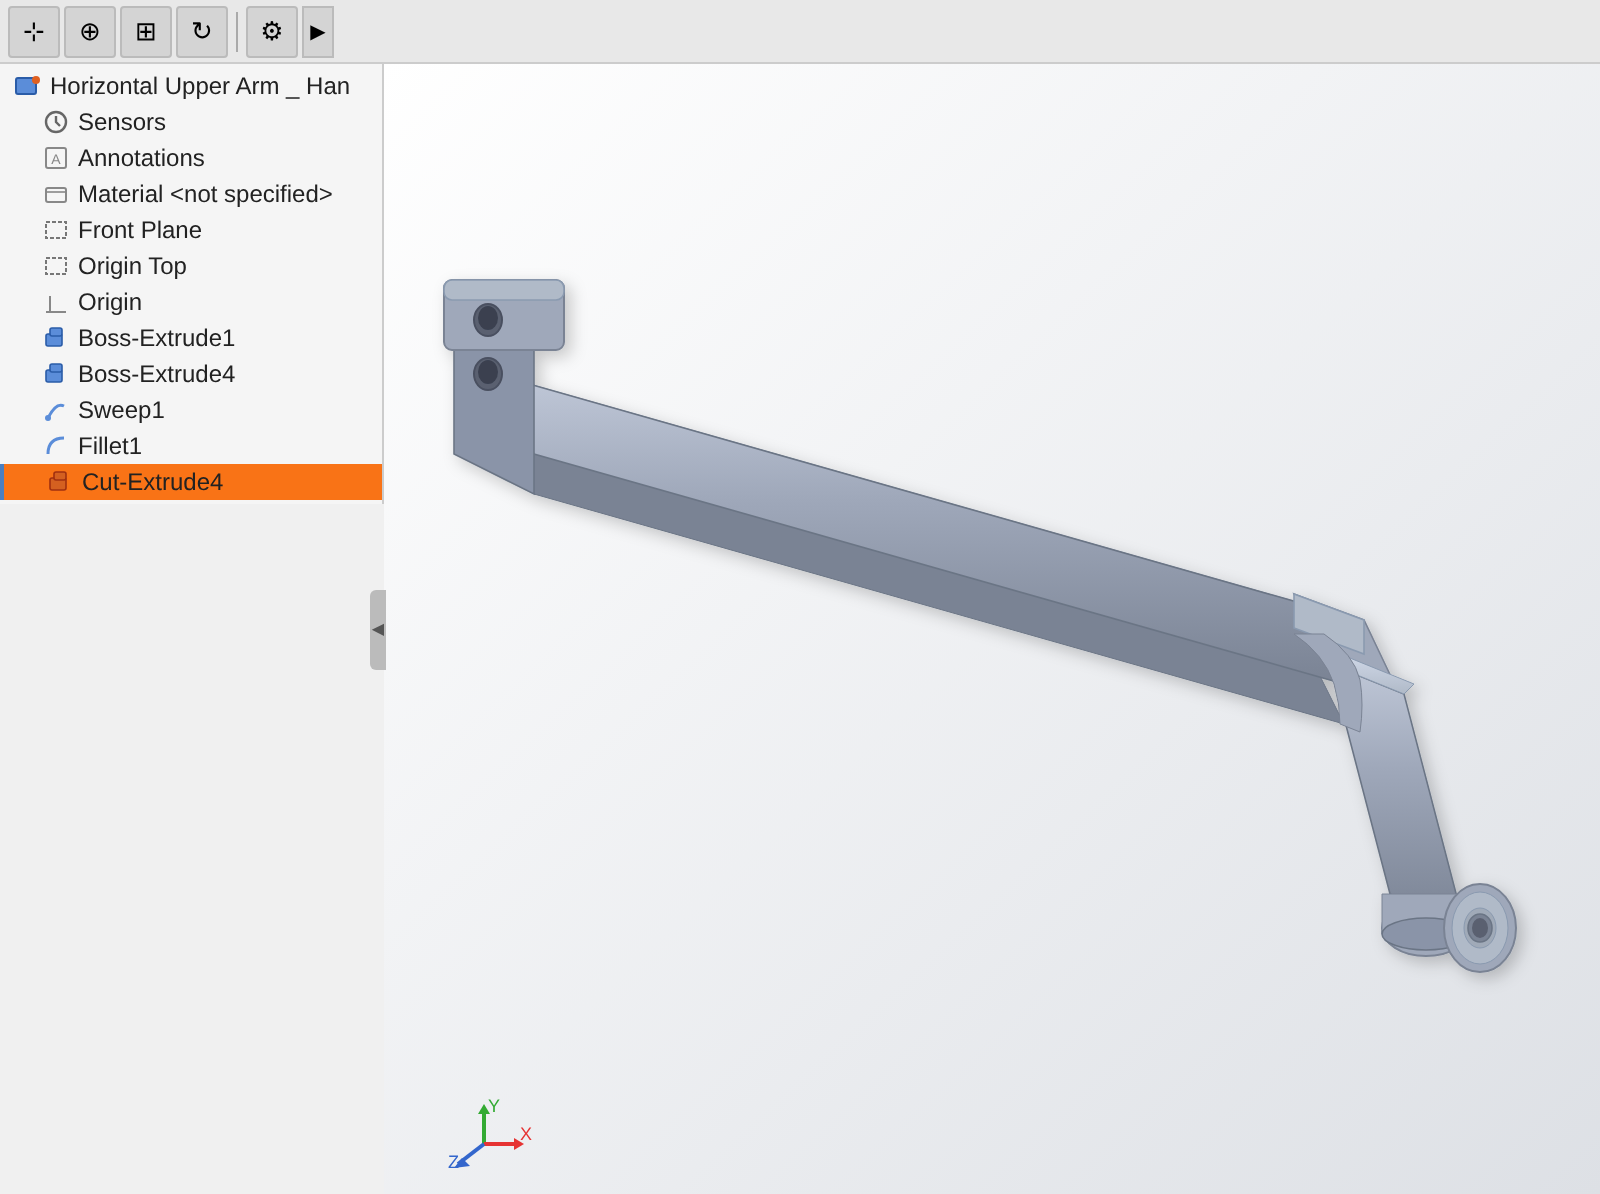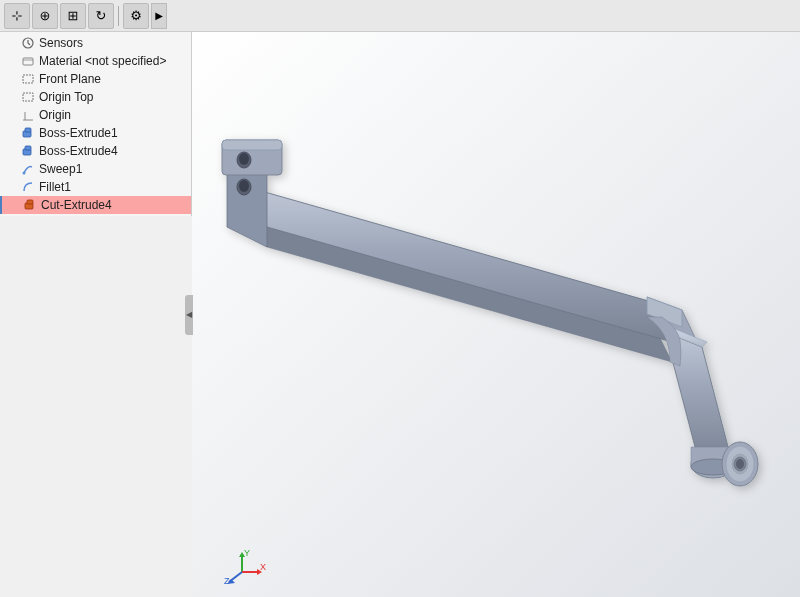--- a/index.html
+++ b/index.html
@@ -82,21 +82,21 @@
     .tree-item {
       display: flex;
       align-items: center;
       padding: 1px 4px 1px 6px;
       cursor: pointer;
       white-space: nowrap;
       font-size: 12px;
       color: #222;
       height: 18px;
     }
-    .tree-item.highlighted { background: #fca5a5; border-left: 2px solid #4a7fc1; }
+    .tree-item.highlighted { background: #f97316; border-left: 2px solid #4a7fc1; }
 
     .tree-icon {
       width: 16px;
       height: 16px;
       margin-right: 3px;
       display: flex;
       align-items: center;
       justify-content: center;
       flex-shrink: 0;
       font-size: 11px;
@@ -176,32 +176,50 @@
     <span>▶</span>
   </div>
 </div>
 
 <div class="main">
 
   <div class="left-panel-wrapper">
     <div class="left-panel">
       <div class="feature-tree">
 
+        <div class="tree-item">
+          <span class="tree-icon">
+            <svg width="14" height="14" viewBox="0 0 14 14">
+                <rect x="1" y="3" width="10" height="8" rx="1" fill="#5b8dd9" stroke="#2a5ca8" stroke-width="1"></rect>
+                <circle cx="11" cy="4" r="2" fill="#e06020"></circle>
+              </svg>
+          </span>
+          <span class="tree-label">Horizontal Upper Arm _ Han</span>
+        </div>
 
         <div class="tree-item indent-1">
           <span class="tree-icon">
             <svg width="14" height="14" viewBox="0 0 14 14">
                 <circle cx="7" cy="7" r="5" fill="none" stroke="#666" stroke-width="1.2"></circle>
                 <polyline points="7,4 7,7 9,9" stroke="#666" stroke-width="1.2" fill="none"></polyline>
               </svg>
           </span>
           <span class="tree-label">Sensors</span>
         </div>
 
 
+        <div class="tree-item indent-1">
+          <span class="tree-icon">
+            <svg width="14" height="14" viewBox="0 0 14 14">
+                <rect x="2" y="2" width="10" height="10" rx="1" fill="none" stroke="#888" stroke-width="1"></rect>
+                <text x="7" y="10" text-anchor="middle" font-size="7" fill="#888">A</text>
+              </svg>
+          </span>
+          <span class="tree-label">Annotations</span>
+        </div>
 
         <div class="tree-item indent-1">
           <span class="tree-icon">
             <svg width="14" height="14" viewBox="0 0 14 14">
                 <rect x="2" y="4" width="10" height="7" rx="1" fill="none" stroke="#888" stroke-width="1"></rect>
                 <line x1="2" y1="6" x2="12" y2="6" stroke="#888" stroke-width="0.8"></line>
               </svg>
           </span>
           <span class="tree-label">Material &lt;not specified&gt;</span>
         </div>

